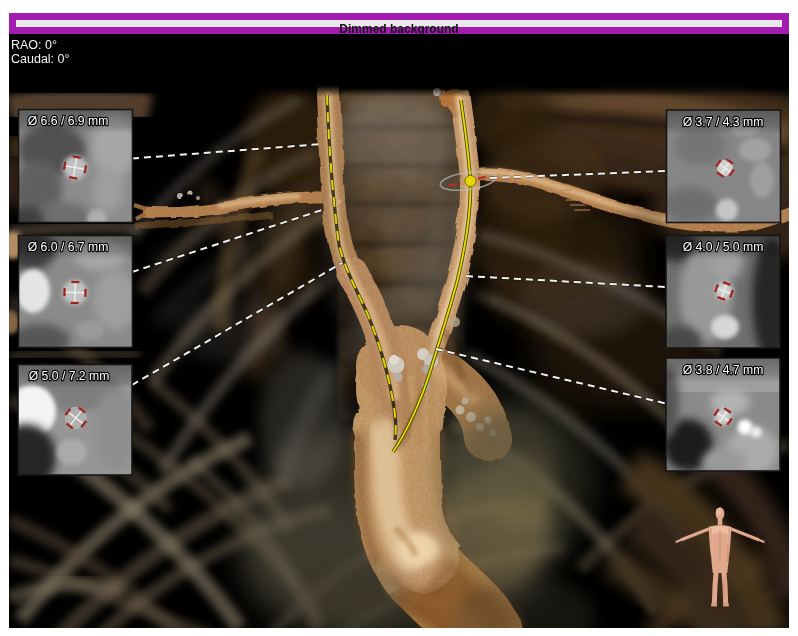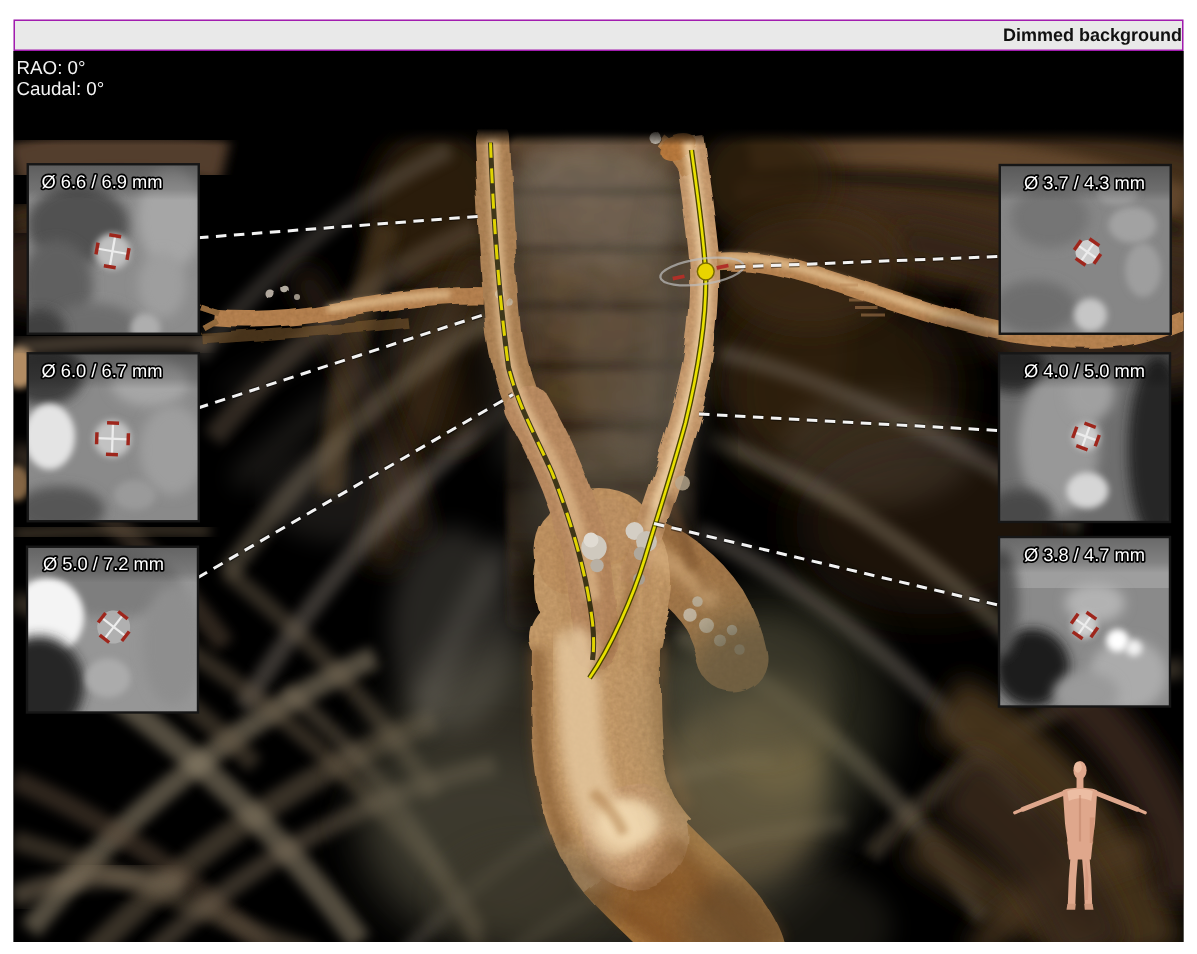--- a/index.html
+++ b/index.html
@@ -1,17 +1,17 @@
 <!DOCTYPE html>
 <html><head>
 <meta charset="utf-8">
 <style>
 html,body{margin:0;padding:0;width:798px;height:636px;background:#ffffff;overflow:hidden;}
 *{box-sizing:border-box;}
-#titlebar{position:absolute;left:9px;top:13px;width:780px;height:21px;background:#e9e9e9;border:1px solid #a21caf;font:bold 12px "Liberation Sans",sans-serif;color:#111;text-align:right;line-height:19px;}
+#titlebar{position:absolute;left:9px;top:13px;width:780px;height:21px;background:#e9e9e9;border:7px solid #a21caf;font:bold 12px "Liberation Sans",sans-serif;color:#111;text-align:center;line-height:19px;}
 #scene{position:absolute;left:9px;top:34px;width:780px;height:594px;background:#000;}
 </style>
 </head>
 <body>
 <div id="titlebar">Dimmed background</div>
 <svg id="scene" viewBox="9 34 780 594" width="780" height="594" xmlns="http://www.w3.org/2000/svg">
 <defs>
 <filter id="b2" x="-40%" y="-40%" width="180%" height="180%">
         <feGaussianBlur stdDeviation="2"></feGaussianBlur>
       </filter>

